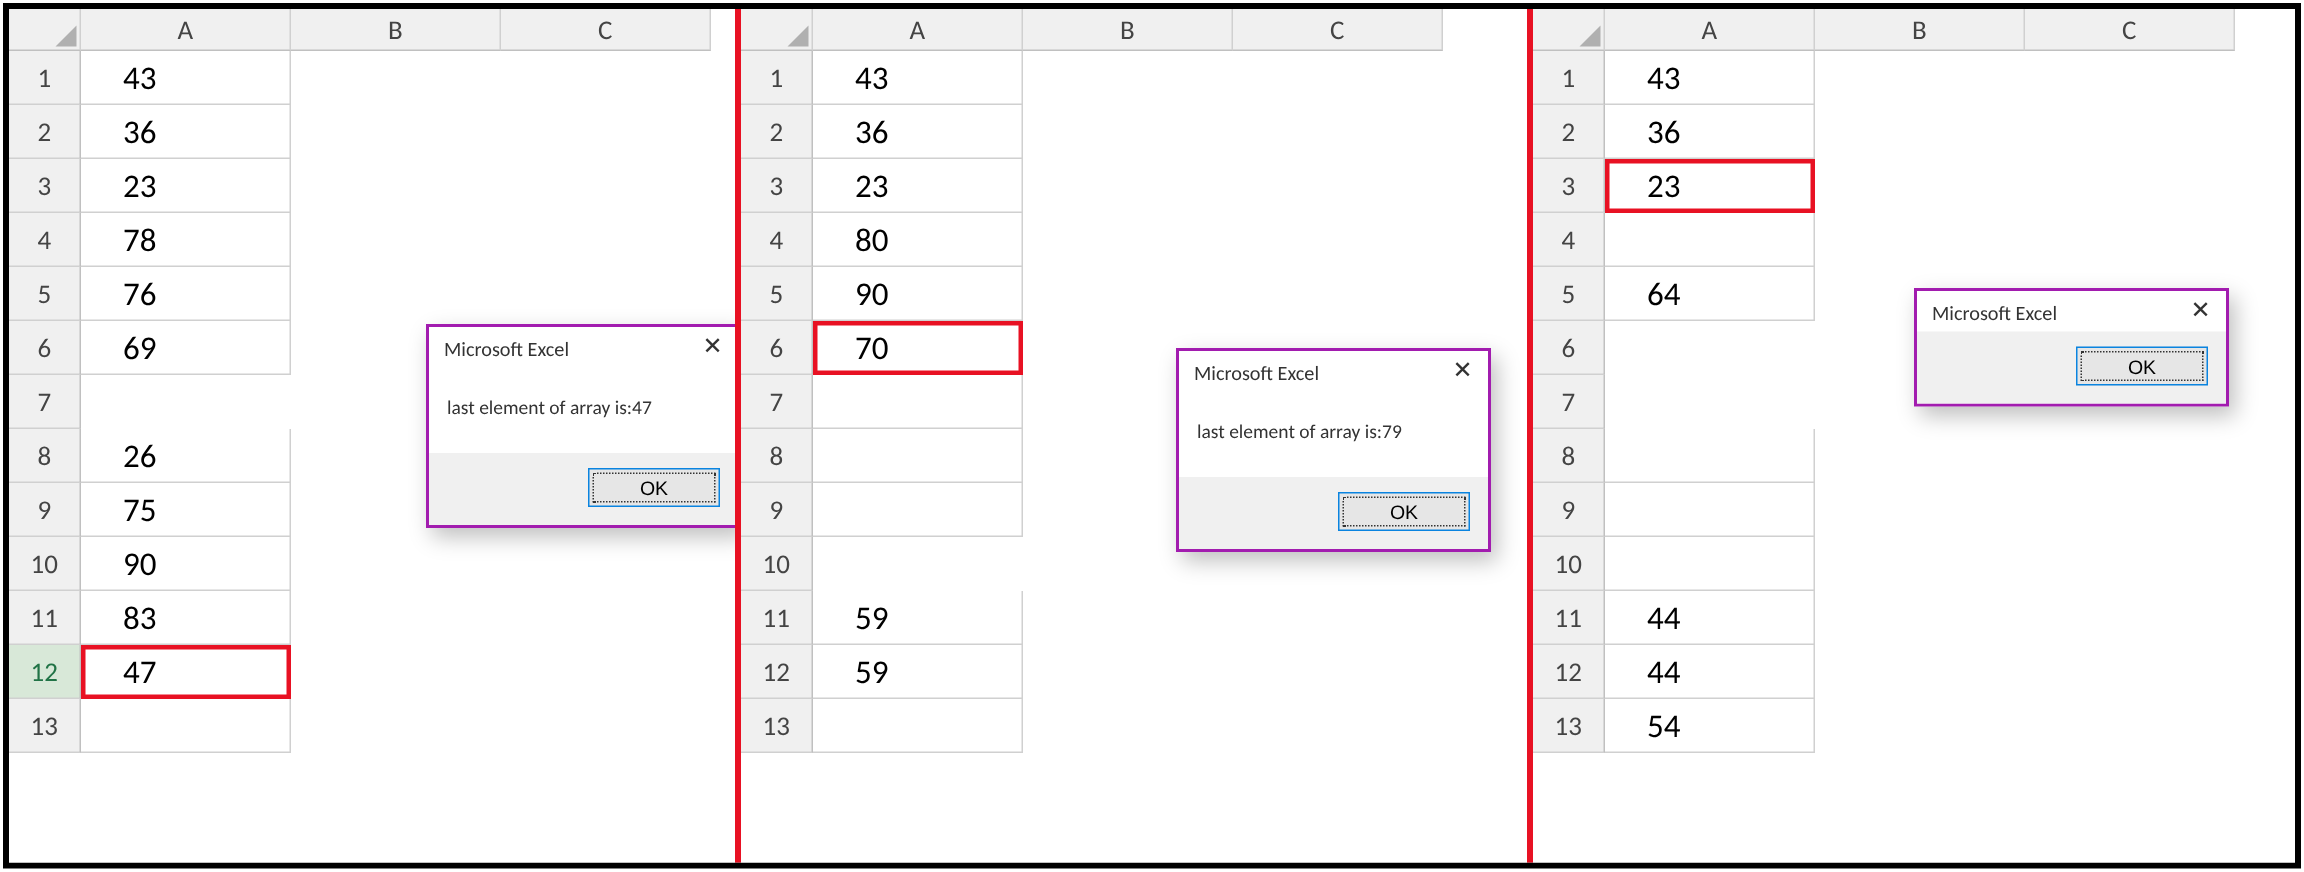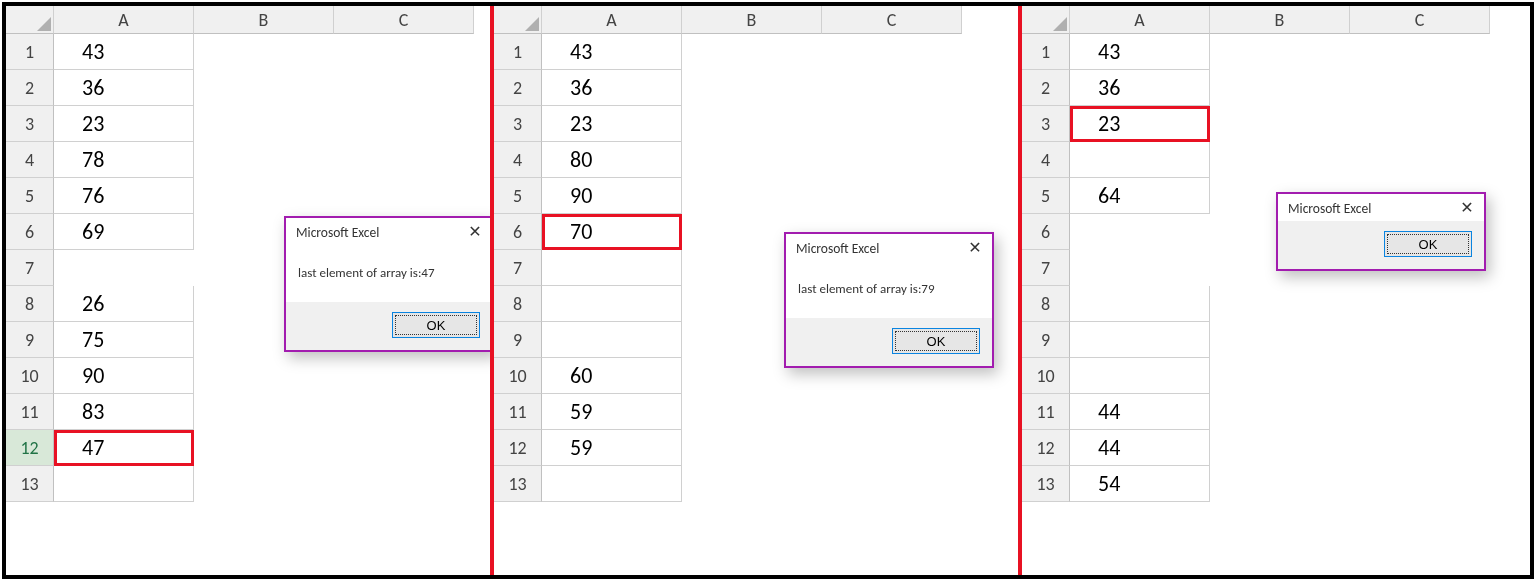--- a/index.html
+++ b/index.html
@@ -313,21 +313,20 @@
           <div class="cell cellC" style="border-right: none; border-bottom: none;"></div>
         </div>
         <div class="row">
           <div class="row-hdr">9</div>
           <div class="cell cellA"></div>
           <div class="cell cellB" style="border-right: none; border-bottom: none;"></div>
           <div class="cell cellC" style="border-right: none; border-bottom: none;"></div>
         </div>
         <div class="row">
           <div class="row-hdr">10</div>
-          <div class="cell cellA">60</div>
           <div class="cell cellB" style="border-right: none; border-bottom: none;"></div>
           <div class="cell cellC" style="border-right: none; border-bottom: none;"></div>
         </div>
         <div class="row">
           <div class="row-hdr">11</div>
           <div class="cell cellA">59</div>
           <div class="cell cellB" style="border-right: none; border-bottom: none;"></div>
           <div class="cell cellC" style="border-right: none; border-bottom: none;"></div>
         </div>
         <div class="row">

